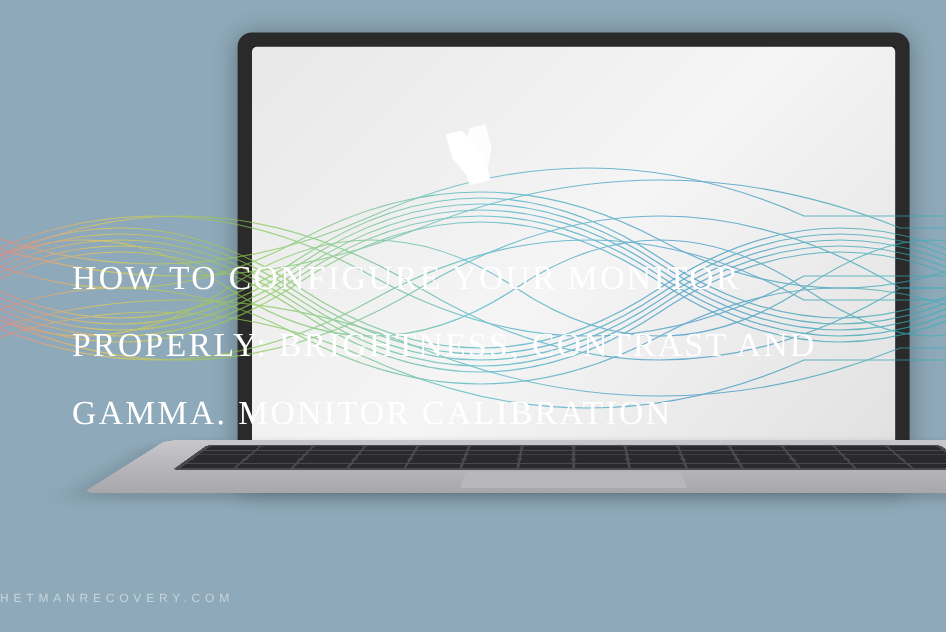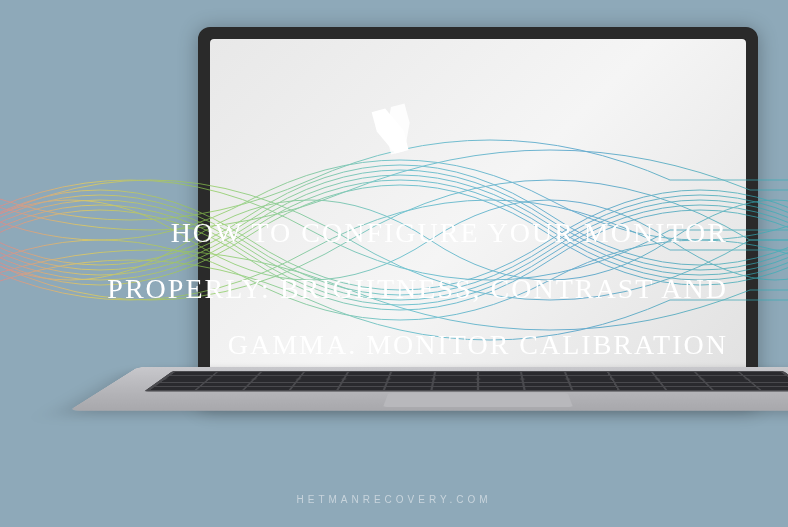--- a/index.html
+++ b/index.html
@@ -97,35 +97,34 @@
     .logo svg {
       width: 70px;
       height: 70px;
     }
     .title {
       position: absolute;
       top: 205px;
       left: 0;
       right: 0;
       padding: 0 60px;
-      text-align: right;
+      text-align: left;
       color: #ffffff;
       font-size: 28px;
       line-height: 2.0;
       letter-spacing: 2px;
       text-transform: uppercase;
       z-index: 5;
       font-weight: normal;
     }
     .footer {
       position: absolute;
       bottom: 22px;
       left: 0;
       right: 0;
-      text-align: center;
       color: #c8d4dc;
       font-size: 10px;
       letter-spacing: 4px;
       text-transform: uppercase;
       font-family: Arial, sans-serif;
       z-index: 5;
     }
   </style>
 </head>
 <body>

